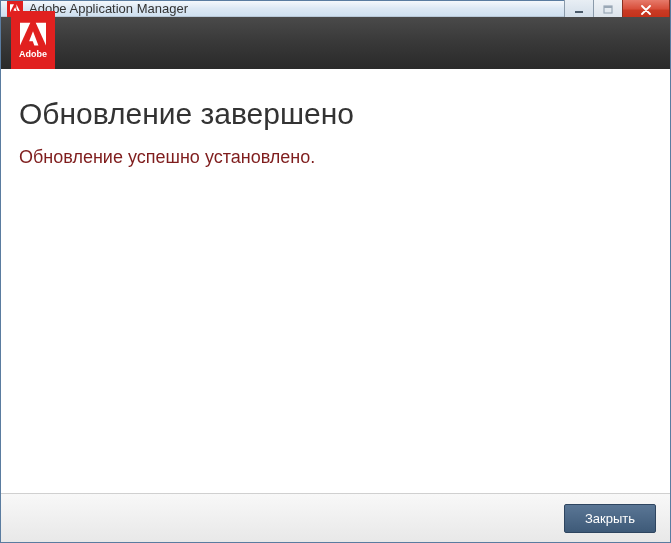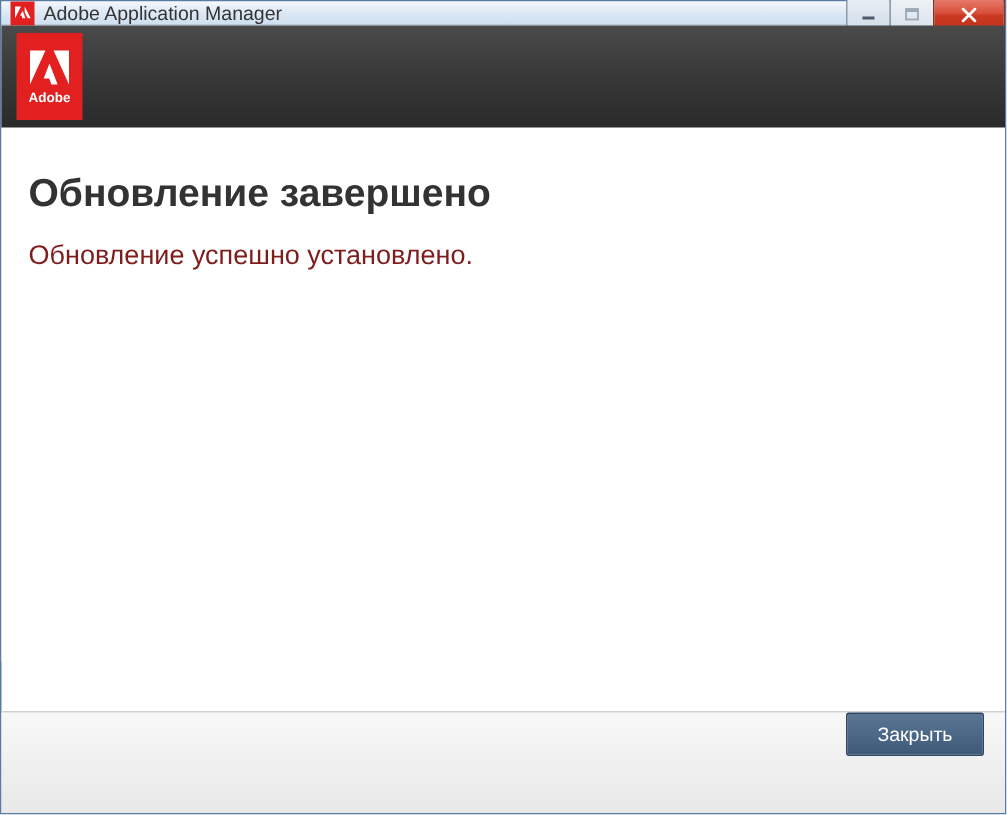--- a/index.html
+++ b/index.html
@@ -77,24 +77,24 @@
     .win-btn.close {
       width: 48px;
       background: linear-gradient(to bottom, #e67a6a 0%, #d8503c 45%, #c93a24 55%, #c23018 100%);
       border-color: #8a3020;
       border-bottom-right-radius: 3px;
       color: #fff;
       font-size: 13px;
       font-weight: bold;
     }
     .header-bar {
-      height: 68px;
+      height: 52px;
       background: linear-gradient(to bottom, #4a4a4a 0%, #383838 50%, #2a2a2a 100%);
       display: flex;
-      align-items: center;
+      align-items: flex-end;
       padding-left: 10px;
       position: relative;
     }
     .adobe-logo {
       width: 44px;
       height: 58px;
       background: #e1201f;
       display: flex;
       flex-direction: column;
       align-items: center;
@@ -111,36 +111,36 @@
       color: #fff;
       font-size: 9px;
       font-weight: bold;
     }
     .content {
       flex: 1;
       padding: 24px 18px 0 18px;
       background: #fff;
     }
     .main-heading {
-      font-size: 26px;
-      font-weight: bold;
+      font-size: 30px;
+      font-weight: normal;
       color: #333;
       margin-top: 4px;
       margin-bottom: 16px;
     }
     .sub-text {
       font-size: 18px;
       color: #7f1d1d;
     }
     .footer {
-      height: 68px;
+      height: 49px;
       background: linear-gradient(to bottom, #f8f8f8, #e8e8e8);
       border-top: 1px solid #d0d0d0;
       display: flex;
-      align-items: flex-start;
+      align-items: center;
       justify-content: flex-end;
       padding-right: 14px;
       margin-top: 33px;
     }
     .close-btn {
       background: linear-gradient(to bottom, #5a7695, #3e5a78);
       color: #fff;
       border: 1px solid #2e4560;
       padding: 6px 20px;
       font-size: 13px;

